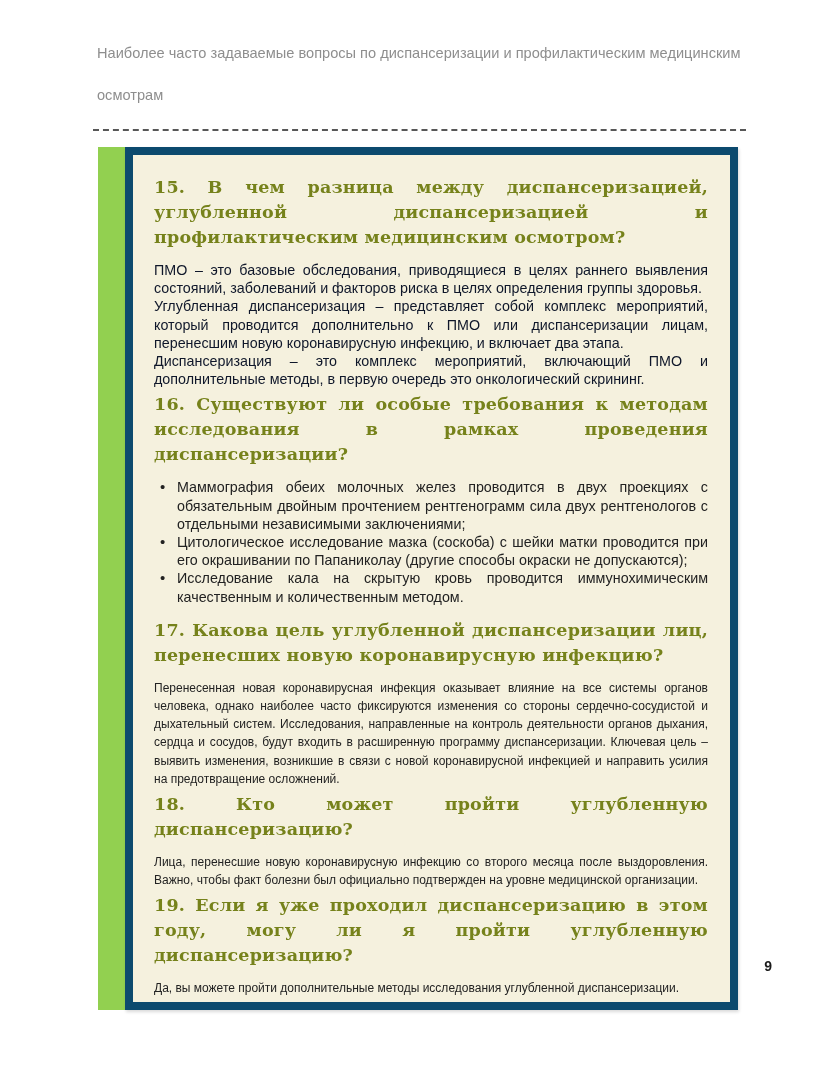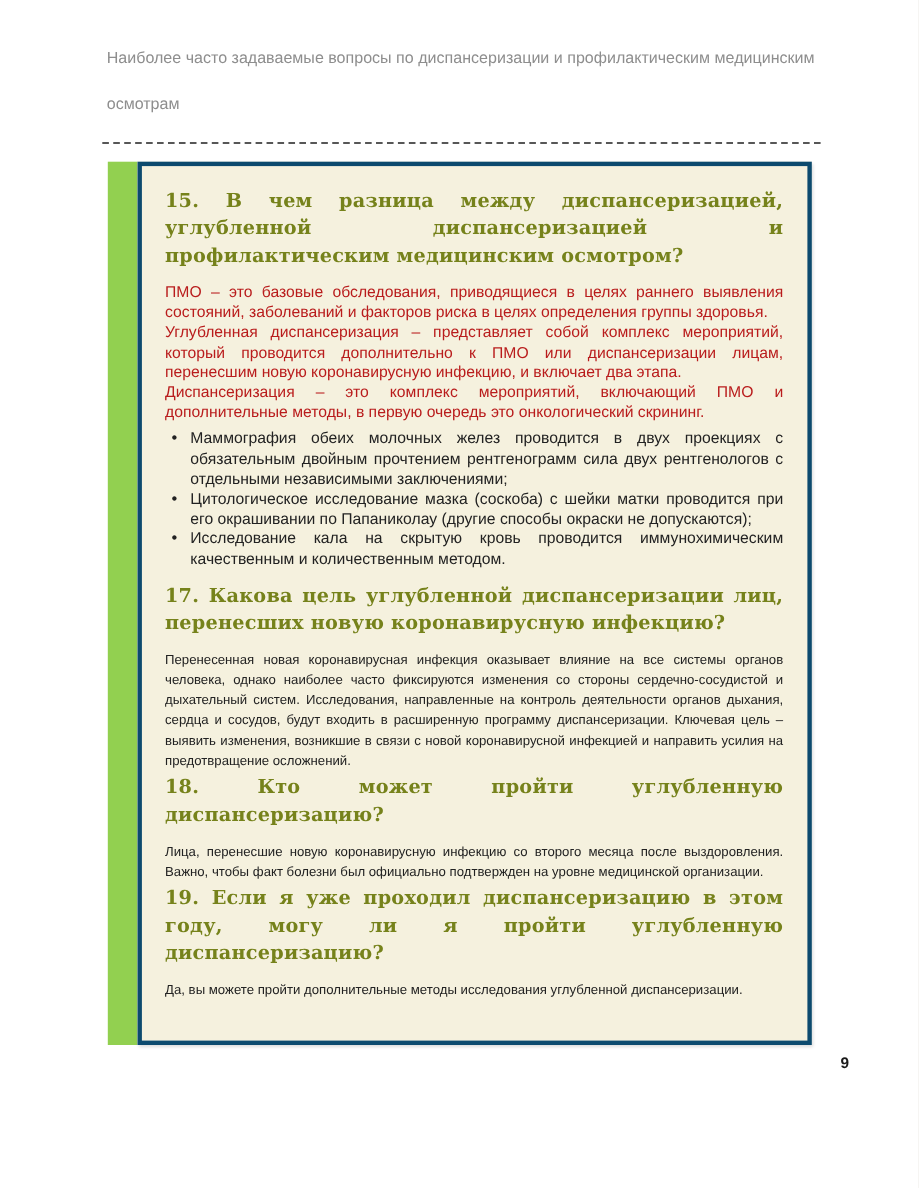--- a/index.html
+++ b/index.html
@@ -34,41 +34,41 @@
   }
   .green-bar{
     width:27px;
     flex-shrink:0;
     background:#92d050;
   }
   .panel{
     flex:1;
     min-height:775px;
     background:#f5f1de;
-    border:4px solid #0c4a6e;
+    border:8px solid #0c4a6e;
     box-shadow:1px 2px 3px rgba(0,0,0,0.15);
     padding:20px 22px 0 21px;
     box-sizing:content-box;
   }
   .panel h2{
     margin:0 0 11px 0;
     font-family:"DejaVu Serif", serif;
     font-weight:700;
     font-size:17.5px;
     line-height:25px;
     color:#76821b;
     text-align:justify;
     letter-spacing:0.2px;
   }
   .para-block{margin:0 0 4px 0;}
   .para-block p{
     margin:0;
     font-size:14.3px;
     line-height:18.2px;
-    color:#b91c1c;
+    color:#0f172a;
     text-align:justify;
   }
   .body-para{
     margin:0 0 4px 0;
     font-size:12px;
     line-height:18.2px;
     color:#222222;
     text-align:justify;
   }
   ul.answer-list{
@@ -112,20 +112,21 @@
     <div class="green-bar"></div>
     <div class="panel">
 
       <h2>15. В чем разница между диспансеризацией, углубленной диспансеризацией и профилактическим медицинским осмотром?</h2>
       <div class="para-block">
         <p>ПМО – это базовые обследования, приводящиеся в целях раннего выявления состояний, заболеваний и факторов риска в целях определения группы здоровья.</p>
         <p>Углубленная диспансеризация – представляет собой комплекс мероприятий, который проводится дополнительно к ПМО или диспансеризации лицам, перенесшим новую коронавирусную инфекцию, и включает два этапа.</p>
         <p>Диспансеризация – это комплекс мероприятий, включающий ПМО и дополнительные методы, в первую очередь это онкологический скрининг.</p>
       </div>
 
+      <h2>16. Существуют ли особые требования к методам исследования в рамках проведения диспансеризации?</h2>
       <ul class="answer-list">
         <li>Маммография обеих молочных желез проводится в двух проекциях с обязательным двойным прочтением рентгенограмм сила двух рентгенологов с отдельными независимыми заключениями;</li>
         <li>Цитологическое исследование мазка (соскоба) с шейки матки проводится при его окрашивании по Папаниколау (другие способы окраски не допускаются);</li>
         <li>Исследование кала на скрытую кровь проводится иммунохимическим качественным и количественным методом.</li>
       </ul>
 
       <h2>17. Какова цель углубленной диспансеризации лиц, перенесших новую коронавирусную инфекцию?</h2>
       <p class="body-para">Перенесенная новая коронавирусная инфекция оказывает влияние на все системы органов человека, однако наиболее часто фиксируются изменения со стороны сердечно-сосудистой и дыхательный систем. Исследования, направленные на контроль деятельности органов дыхания, сердца и сосудов, будут входить в расширенную программу диспансеризации. Ключевая цель – выявить изменения, возникшие в связи с новой коронавирусной инфекцией и направить усилия на предотвращение осложнений.</p>
 
       <h2>18. Кто может пройти углубленную диспансеризацию?</h2>

